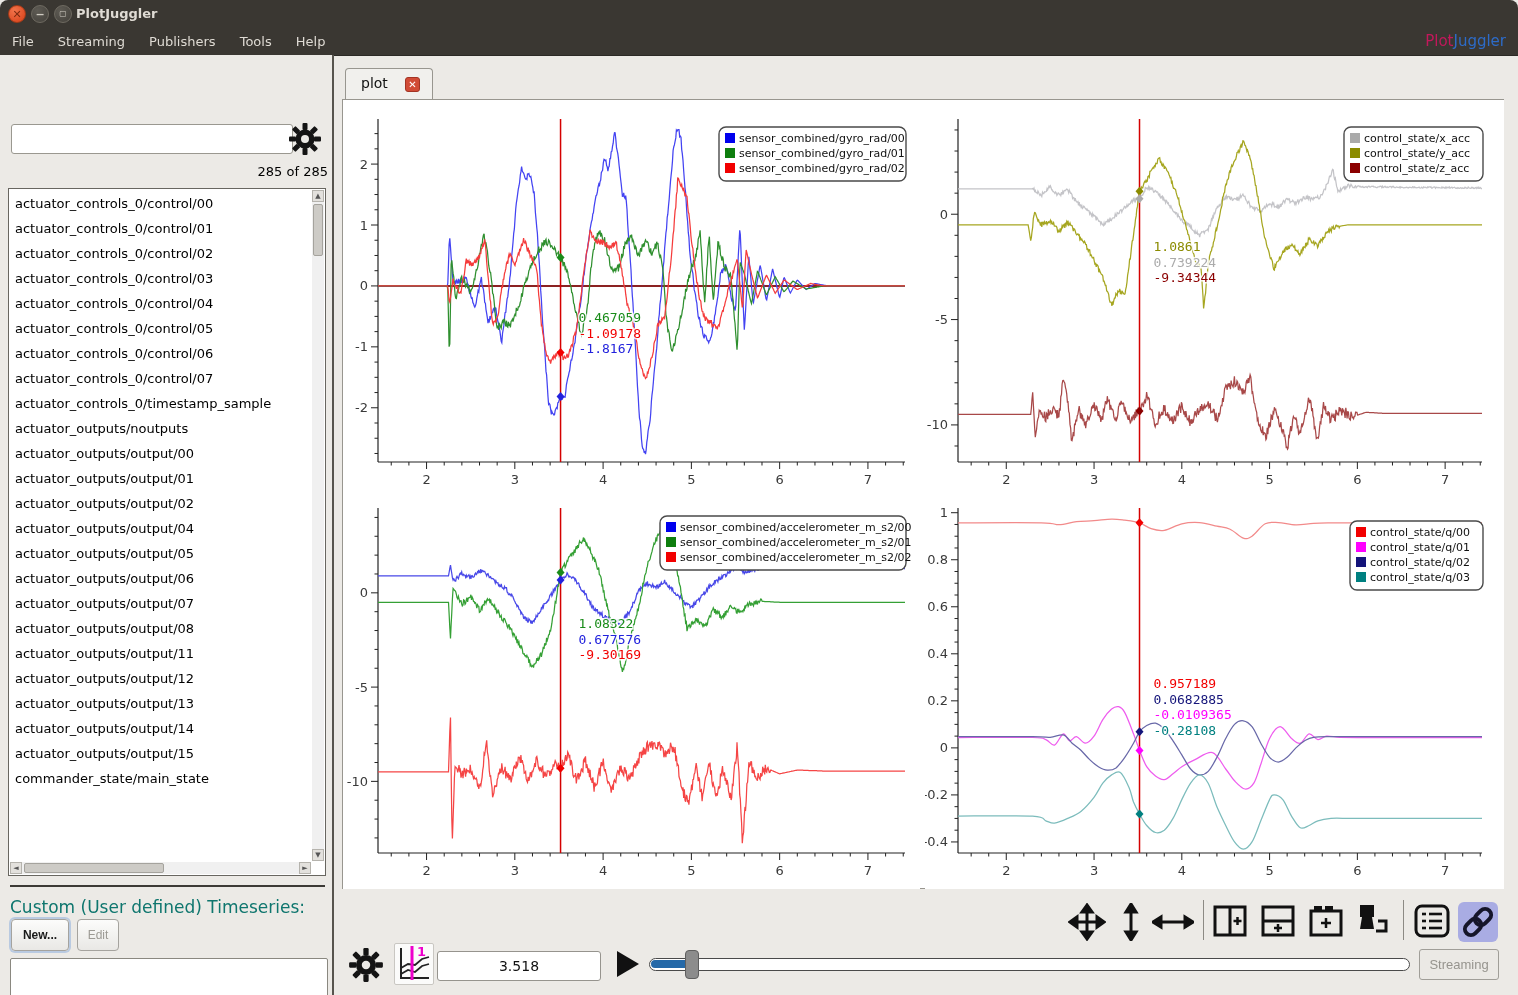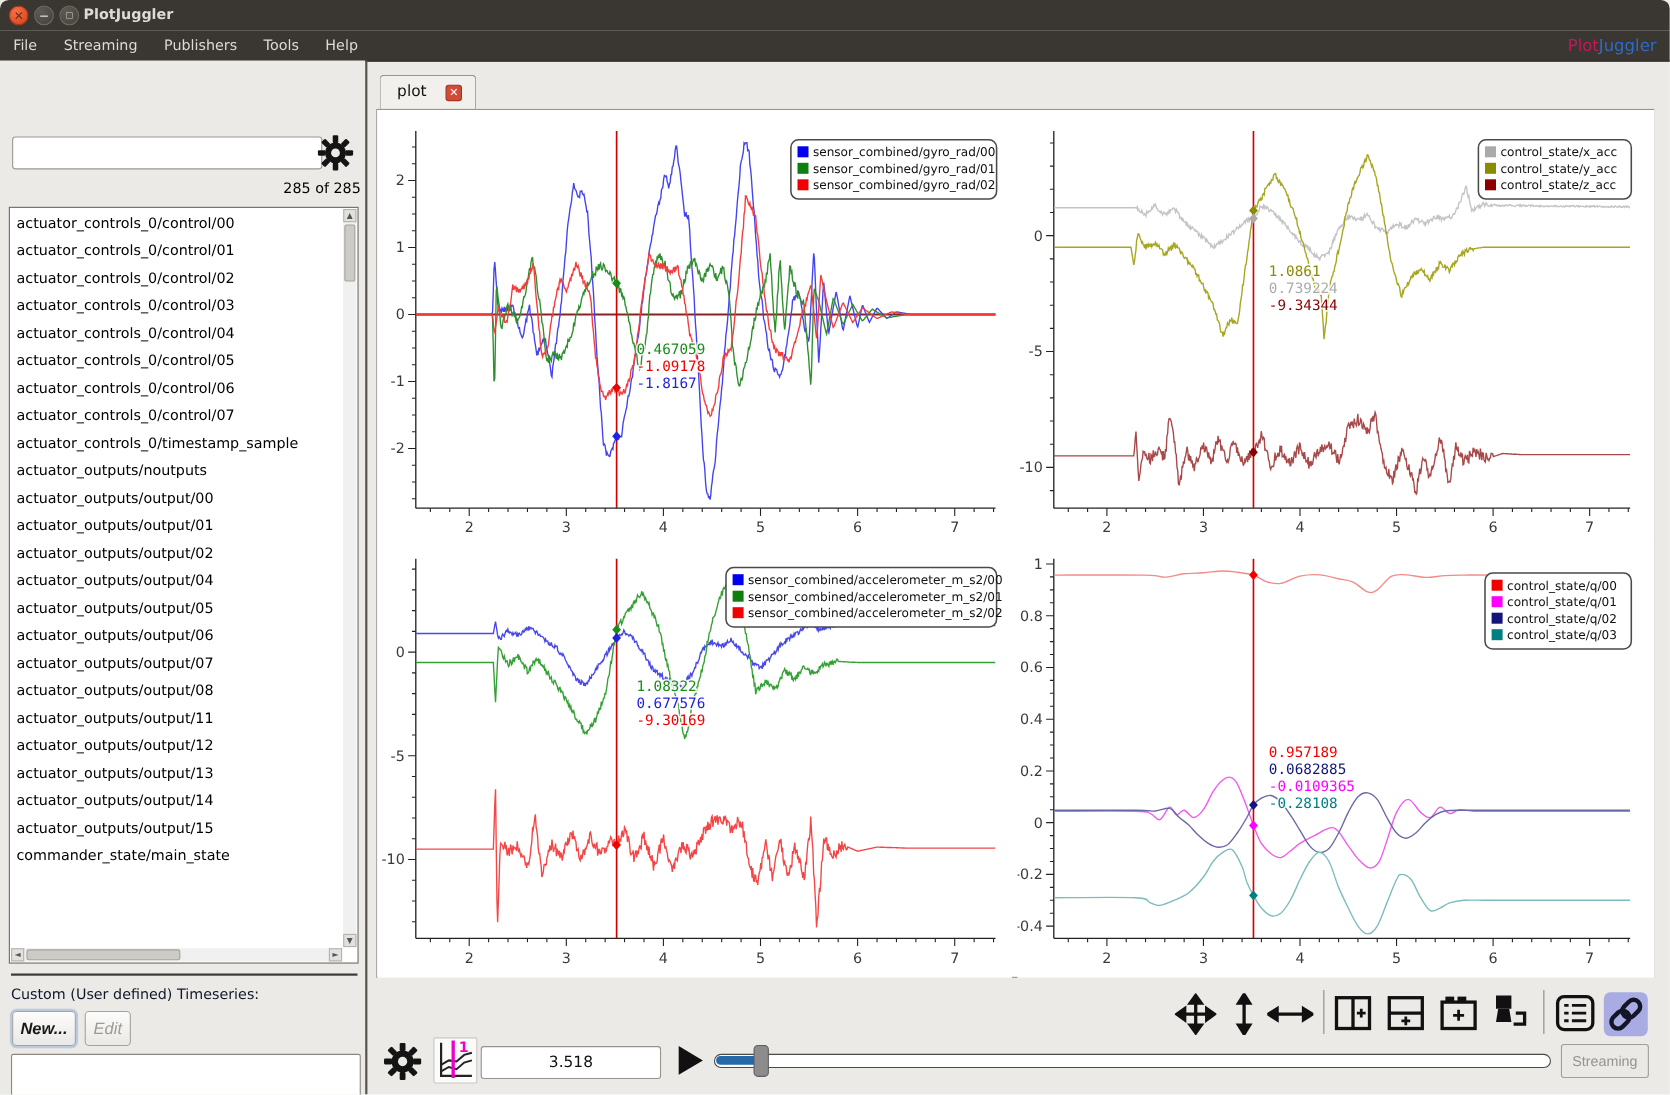--- a/index.html
+++ b/index.html
@@ -36,23 +36,23 @@
   
   .vscroll{position:absolute;top:1px;right:1px;width:12px;bottom:14px;background:#F0F0F0;}
   .vscroll .arrow{position:absolute;left:0;width:12px;height:12px;background:#E3E1DD;border:1px solid #B5B3AD;box-sizing:border-box;
      font-size:7px;line-height:10px;text-align:center;color:#555;}
   .vscroll .thumb{position:absolute;left:1px;top:14px;width:10px;height:52px;background:#CDCBC6;border:1px solid #A5A39D;border-radius:2px;box-sizing:border-box;}
   .hscroll{position:absolute;left:1px;bottom:1px;height:12px;right:14px;background:#F0F0F0;}
   .hscroll .arrow{position:absolute;top:0;width:12px;height:12px;background:#E3E1DD;border:1px solid #B5B3AD;box-sizing:border-box;
      font-size:7px;line-height:10px;text-align:center;color:#555;}
   .hscroll .thumb{position:absolute;left:14px;top:1px;width:140px;height:10px;background:#CDCBC6;border:1px solid #A5A39D;border-radius:2px;box-sizing:border-box;}
   .panel-divider{position:absolute;left:10px;top:830px;width:315px;height:2px;background:#3C3A36;}
-  .custom-label{position:absolute;left:10px;top:842px;font-size:13px;color:#0f172a;}
-  .btn{font-size:15px;color:#1A1A1A;background:linear-gradient(#FCFCFB,#E9E8E5);
-    border:1px solid #A5A39E;border-radius:4px;cursor:pointer;font-style:italic;}
+  .custom-label{position:absolute;left:10px;top:842px;font-size:17px;color:#0f766e;}
+  .btn{font-size:12px;color:#1A1A1A;background:linear-gradient(#FCFCFB,#E9E8E5);
+    border:1px solid #A5A39E;border-radius:4px;cursor:pointer;}
   .new-btn{position:absolute;left:11px;top:864px;width:58px;height:32px;font-weight:bold;
     box-shadow:0 0 0 2px rgba(125,165,220,.45);}
   .edit-btn{position:absolute;left:77px;top:864px;width:42px;height:32px;color:#9C9A94;}
   .custom-box{position:absolute;left:10px;top:903px;width:316px;height:77px;background:#fff;border:1px solid #8A8880;border-radius:2px;}
   
   .tab{position:absolute;left:345px;top:68px;width:88px;height:32px;background:#F1F0ED;
     border:1px solid #98968F;border-bottom:none;border-radius:4px 4px 0 0;box-sizing:border-box;}
   .tab-label{position:absolute;left:15px;top:6px;font-size:14px;color:#111;}
   .tab-close{position:absolute;right:12px;top:8px;width:15px;height:15px;background:#D14B36;border:1px solid #A33424;border-radius:3px;
     color:#fff;font-size:10px;line-height:13px;text-align:center;cursor:pointer;box-sizing:border-box;}

